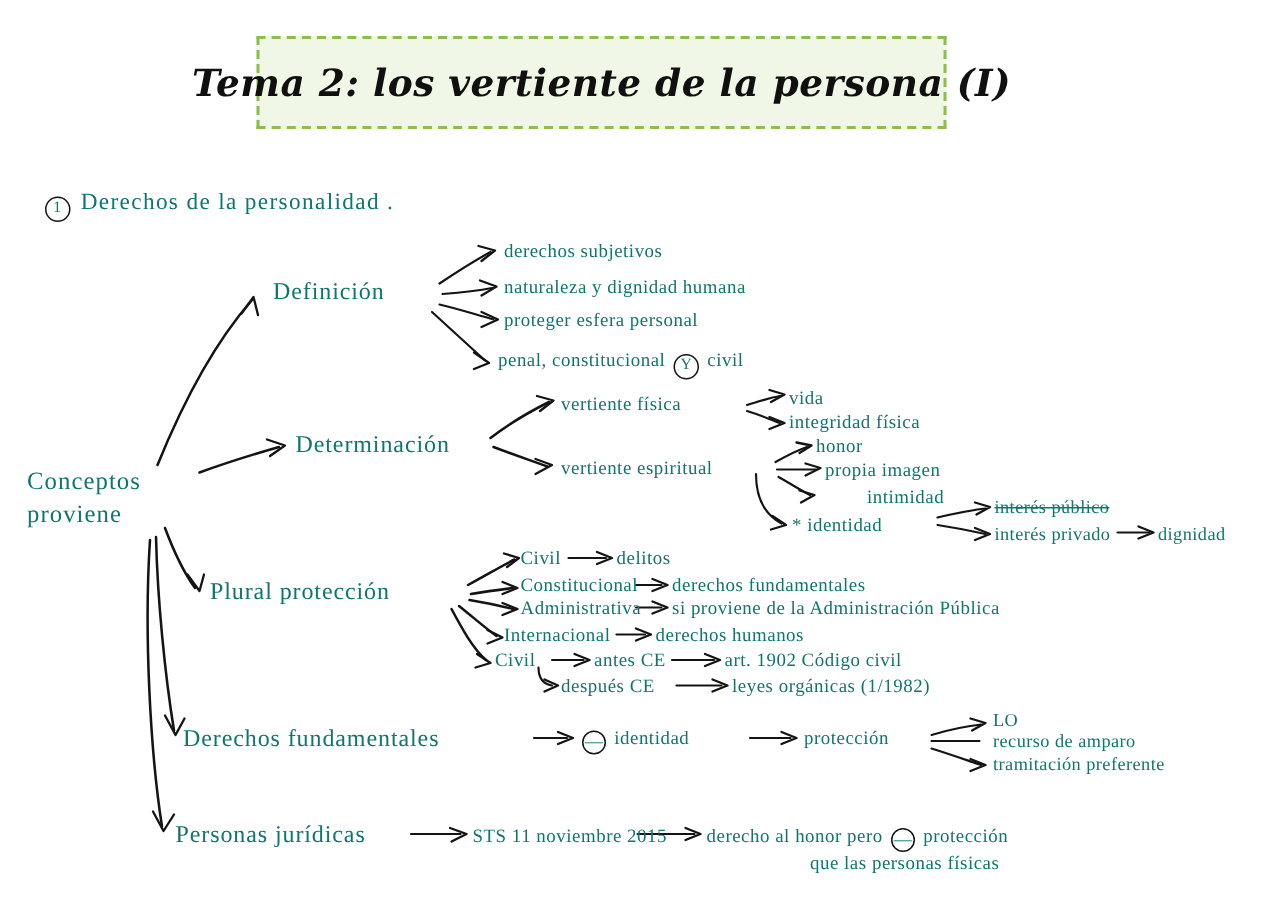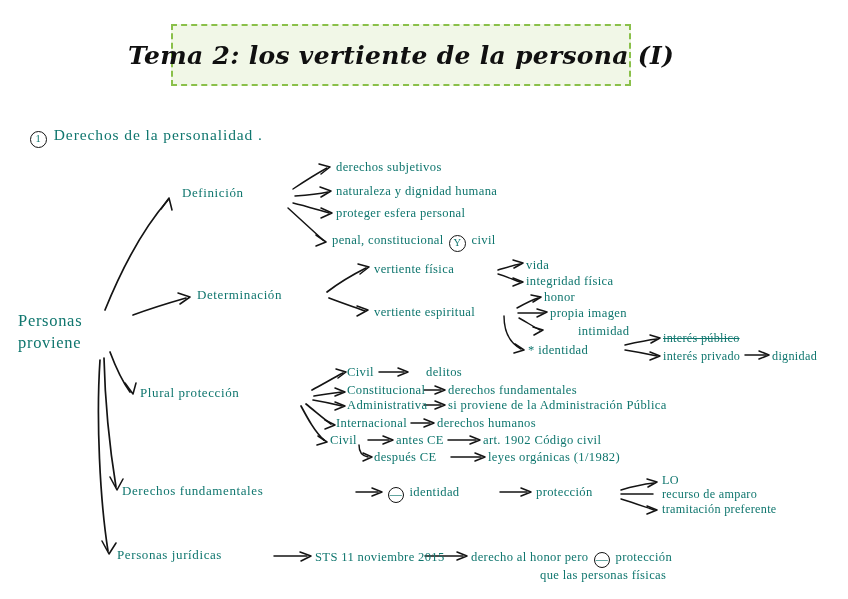--- a/index.html
+++ b/index.html
@@ -50,21 +50,21 @@
   
   .hw {
     position: absolute;
     font-family: Liberation Serif, serif;
     color: #0f766e;
     white-space: nowrap;
     line-height: 1.15;
   }
   .s-head      { font-size: 15.5px; letter-spacing: 0.9px; }
   .s-root      { font-size: 16.5px; letter-spacing: 0.7px; }
-  .s-l1        { font-size: 13px; letter-spacing: 0.6px; }
+  .s-l1        { font-size: 16px; letter-spacing: 0.6px; }
   .s-l2        { font-size: 12.6px; letter-spacing: 0.35px; }
   .s-l3        { font-size: 12.2px; letter-spacing: 0.3px; }
   .strike      { text-decoration: line-through; text-decoration-thickness: 1.3px; }
 
   .circled {
     display: inline-block;
     border: 1.4px solid #141414;
     border-radius: 50%;
     width: 15px;
     height: 15px;
@@ -216,21 +216,21 @@
 
 <div class="title-box">
   <span class="title-text">Tema 2: los vertiente de la persona (I)</span>
 </div>
 
 <div class="hw s-head" style="left:28px; top:126px;">
   <span class="circled">1</span>
   <span>Derechos de la personalidad .</span>
 </div>
 
-<div class="hw s-root" style="left:18px; top:312px;">Personas</div>
+<div class="hw s-root" style="left:18px; top:312px;">Conceptos</div>
 <div class="hw s-root" style="left:18px; top:334px;">proviene</div>
 
 <div class="hw s-l1" style="left:182px; top:186px;">Definición</div>
 <div class="hw s-l2" style="left:336px; top:160px;">derechos subjetivos</div>
 <div class="hw s-l2" style="left:336px; top:184px;">naturaleza y dignidad humana</div>
 <div class="hw s-l2" style="left:336px; top:206px;">proteger esfera personal</div>
 <div class="hw s-l2" style="left:332px; top:233px;">
   <span>penal, constitucional</span>
   <span class="circled">Y</span>
   <span>civil</span>
@@ -247,21 +247,21 @@
 <div class="hw s-l2" style="left:546px; top:324px;margin-left:32px;">intimidad</div>
 <div class="hw s-l2" style="left:528px; top:343px;">* identidad</div>
 
 <div class="hw s-l3 strike" style="left:663px; top:331px;">interés público</div>
 <div class="hw s-l3" style="left:663px; top:349px;">interés privado</div>
 <div class="hw s-l3" style="left:772px; top:349px;">dignidad</div>
 
 <div class="hw s-l1" style="left:140px; top:386px;">Plural protección</div>
 
 <div class="hw s-l2" style="left:347px; top:365px;">Civil</div>
-<div class="hw s-l2" style="left:411px; top:365px;margin-left:15px;">delitos</div>
+<div class="hw s-l2" style="left:411px; top:365px;">delitos</div>
 
 <div class="hw s-l2" style="left:347px; top:383px;">Constitucional</div>
 <div class="hw s-l2" style="left:448px; top:383px;">derechos fundamentales</div>
 
 <div class="hw s-l2" style="left:347px; top:398px;">Administrativa</div>
 <div class="hw s-l2" style="left:448px; top:398px;">si proviene de la Administración Pública</div>
 
 <div class="hw s-l2" style="left:336px; top:416px;">Internacional</div>
 <div class="hw s-l2" style="left:437px; top:416px;">derechos humanos</div>
 

